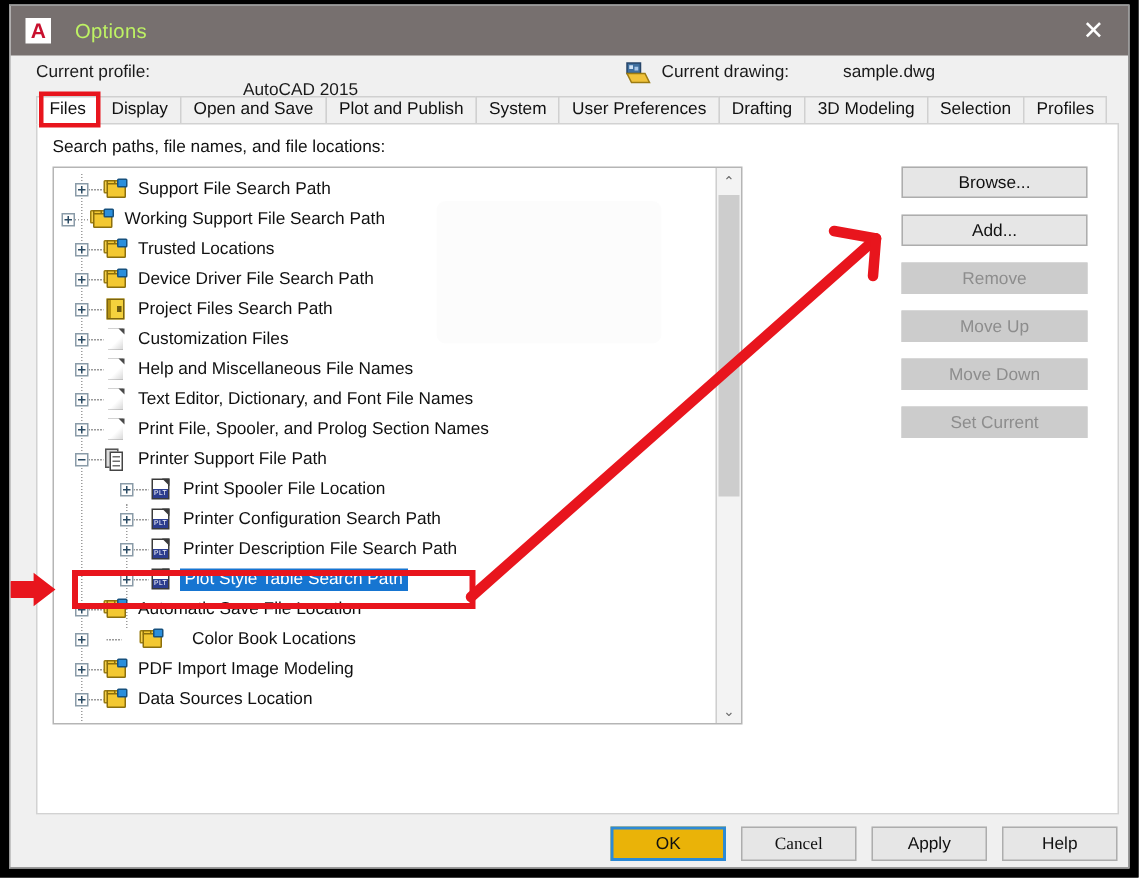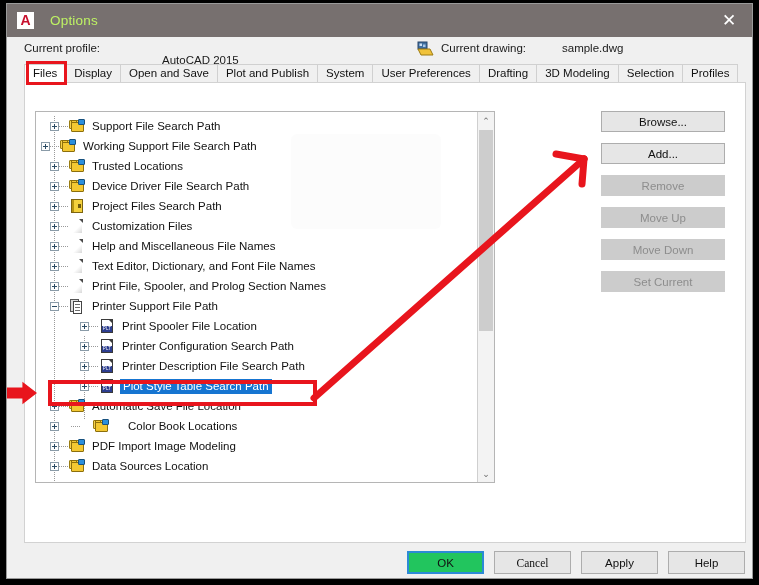--- a/index.html
+++ b/index.html
@@ -337,21 +337,21 @@
     background: #e6e6e6;
     border: 1px solid #adadad;
     box-sizing: border-box;
     font-size: 11.5px; color: #111;
     display: flex; align-items: center; justify-content: center;
     cursor: pointer;
     font-family: "Liberation Sans", sans-serif;
   }
   .bbtn.default {
     border: 2px solid #2c8ad6;
-    background: #22c55e;
+    background: #eab308;
   }
   .b-ok { left: 400px; }
   .b-cancel { left: 487px; font-family: Liberation Serif, serif; }
   .b-apply { left: 574px; }
   .b-help { left: 661px; }
 
   
   .ann-row-box {
     position: absolute;
     left: 41px; top: 376px;
@@ -402,20 +402,21 @@
       <div class="tab">System</div>
       <div class="tab">User Preferences</div>
       <div class="tab">Drafting</div>
       <div class="tab">3D Modeling</div>
       <div class="tab">Selection</div>
       <div class="tab">Profiles</div>
     </div>
   <div class="ann-tab-box"></div>
 
   <div class="tabpage">
+    <div class="page-caption">Search paths, file names, and file locations:</div>
 
     <div class="tree-wrap">
       <div class="tree-inner" id="tree-inner">
         <div class="watermark"></div>
         <div class="guide"></div>
         <div class="guide2"></div>
       <div class="trow" style="top: 4px; left: 14px;">
             <span class="expander"></span>
             <span class="connector"></span>
             <span class="tico ico-folder">

